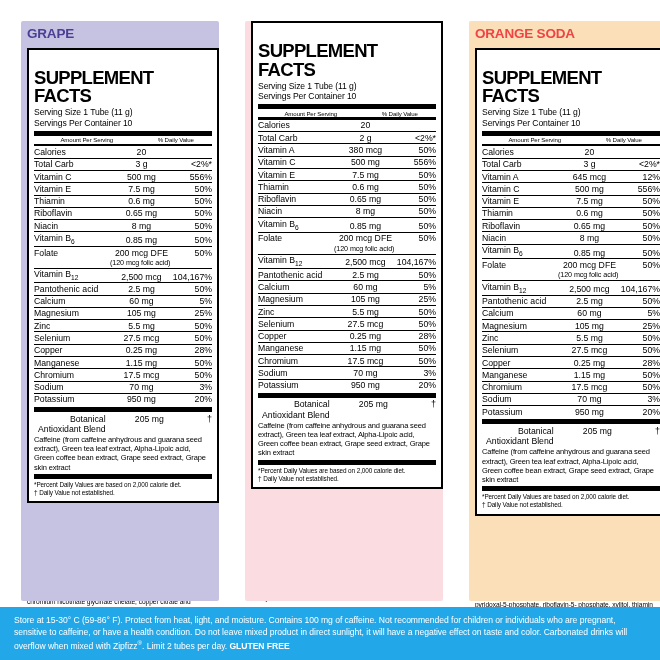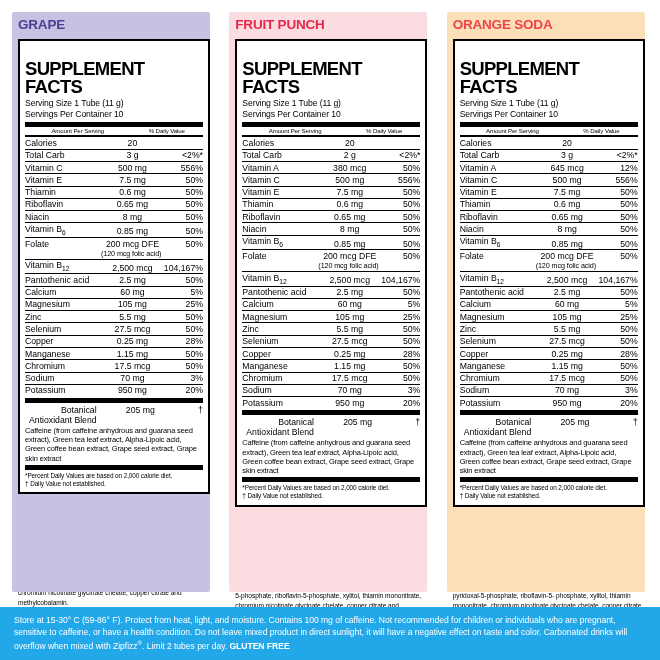--- a/index.html
+++ b/index.html
@@ -4,21 +4,21 @@
 <style>
   html,body{margin:0;padding:0;}
   body{
     width:660px;height:660px;
     background:#ffffff;
     font-family:"Liberation Sans", sans-serif;
     color:#000;
     overflow:hidden;
   }
   .sheet{position:relative;width:660px;height:660px;}
-  .panels{display:flex;gap:0;padding:4px;}
+  .panels{display:flex;gap:8px;padding:13px;}
   .panel{width:220px;box-sizing:border-box;position:relative;}
 
   
   .tint{
     position:absolute;left:8px;top:8px;width:198px;height:580px;
     z-index:0;border-radius:2px;
   }
   .panel-inner{position:relative;z-index:2;padding:8px 10px 0 14px;}
 
   .flavor{
@@ -221,21 +221,20 @@
             <div class="rule-thick"></div>
             <div class="footnote">*Percent Daily Values are based on 2,000 calorie diet.</div>
             <div class="footnote" style="padding-top:0">† Daily Value not established.</div>
           </div>
         </div>
         <div class="other">Other Ingredients: Citric acid, glucose polymers, potassium carbonate, tartaric acid, calcium ascorbate, natural grape flavor, magnesium amino acid chelate, potassium bicarbonate, sodium bicarbonate, silica, grape skin extract (color), potassium citrate, taurine, sucralose, dl-alpha-tocopheryl acetate, zinc bisglycinate chelate, manganese gluconate, grape seed extract, niacin, selenium-L-methionine complex, cyanocobalamin, D-calcium pantothenate, green tea leaf extract, folic acid, pyridoxal-5-phosphate, riboflavin-5-phosphate, xylitol, thiamin mononitrate, chromium nicotinate glycinate chelate, copper citrate and methylcobalamin.</div>
       </div>
       <div class="panel">
         <div class="tint" style="background:#fbdde1"></div>
         <div class="panel-inner">
-          <div class="flavor" style="color:#e8274c">FRUIT PUNCH</div>
           <div class="facts">
             <div class="facts-title">SUPPLEMENT FACTS</div>
             <div class="serving">Serving Size 1 Tube  (11 g)</div>
             <div class="serving">Servings Per Container  10</div>
             <div class="rule-thick"></div>
             <table class="nut">
               <tbody>
                 <tr class="hdr">
                   <td></td>
                   <td>Amount Per Serving</td>

